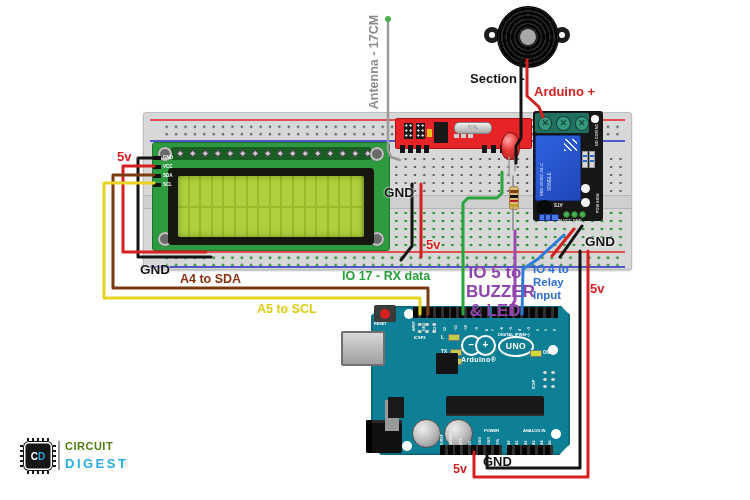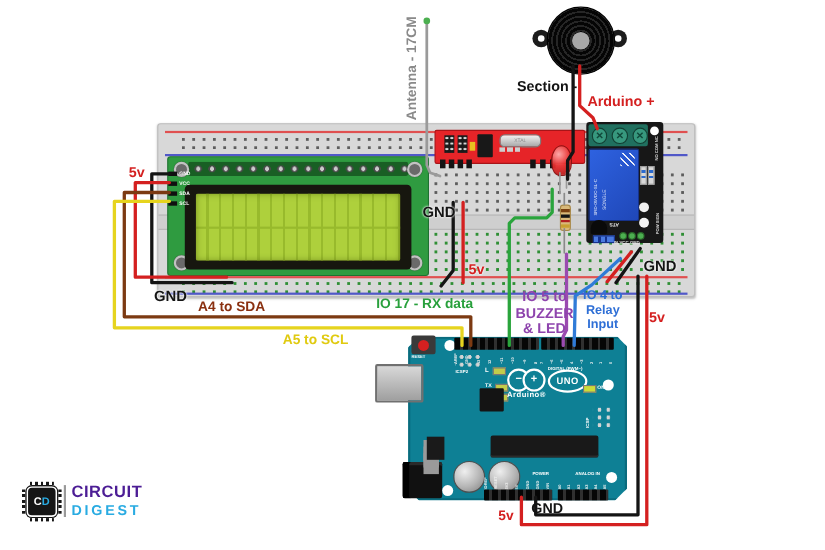--- a/index.html
+++ b/index.html
@@ -294,35 +294,35 @@
   <div class="lb" style="left:294px;top:55px;width:160px;text-align:center;transform:rotate(-90deg);color:#8a8a8a;font-size:12.5px;">Antenna - 17CM</div>
   <div class="lb" style="left:470px;top:72px;color:#141414;font-size:13px;">Section -</div>
   <div class="lb" style="left:534px;top:85px;color:#d42020;font-size:13px;">Arduino +</div>
   <div class="lb" style="left:117px;top:150px;color:#d42020;font-size:13px;">5v</div>
   <div class="lb gshadow" style="left:140px;top:262px;color:#141414;font-size:13.5px;">GND</div>
   <div class="lb" style="left:180px;top:272px;color:#8a3010;font-size:12.5px;">A4 to SDA</div>
   <div class="lb" style="left:257px;top:302px;color:#e0ca10;font-size:12.5px;">A5 to SCL</div>
   <div class="lb" style="left:342px;top:269px;color:#28a03c;font-size:12.5px;">IO 17 - RX data</div>
   <div class="lb gshadow" style="left:384px;top:185px;color:#141414;font-size:13.5px;">GND</div>
   <div class="lb gshadow" style="left:426px;top:238px;color:#d42020;font-size:13px;">5v</div>
-  <div class="lb" style="left:466px;top:263px;width:58px;text-align:center;color:#8e44ad;font-size:13px;">IO 5 to
+  <div class="lb" style="left:466px;top:263px;width:58px;text-align:center;color:#8e44ad;font-size:17px;">IO 5 to
 BUZZER
 &amp; LED</div>
-  <div class="lb" style="left:519px;top:263px;width:58px;text-align:center;color:#2e6fd6;font-size:11.5px;">IO 4 to
+  <div class="lb" style="left:533px;top:263px;width:58px;text-align:left;color:#2e6fd6;font-size:11.5px;">IO 4 to
 Relay
 Input</div>
   <div class="lb gshadow" style="left:585px;top:234px;color:#141414;font-size:13.5px;">GND</div>
   <div class="lb" style="left:590px;top:282px;color:#d42020;font-size:13px;">5v</div>
   <div class="lb" style="left:453px;top:462px;color:#d42020;font-size:12.5px;">5v</div>
   <div class="lb" style="left:483px;top:455px;color:#141414;font-size:13px;">GND</div>
 
   <div class="chippins-h abs" style="left:27px;top:438px;"></div>
   <div class="chippins-h abs" style="left:27px;top:471px;"></div>
   <div class="chippins-v abs" style="left:20px;top:445px;"></div>
   <div class="chippins-v abs" style="left:53px;top:445px;"></div>
   <div id="logo-chip" class="abs">
     <span style="font-size:10px;font-weight:bold;"><span style="color:#fff;">C</span><span style="color:#29abe2;">D</span></span>
   </div>
   <div class="abs" style="left:58px;top:441px;width:2px;height:29px;background:#9a9a9a;z-index:50;"></div>
-  <div class="lb" style="left:65px;top:440px;color:#4c1d95;font-size:15px;letter-spacing:.5px;z-index:50;">CIRCUIT</div>
+  <div class="lb" style="left:65px;top:440px;color:#4d7c0f;font-size:11px;letter-spacing:.5px;z-index:50;">CIRCUIT</div>
   <div class="lb" style="left:65px;top:457px;color:#29abe2;font-size:13px;letter-spacing:2.5px;z-index:50;">DIGEST</div>
 
 </div>
 
 </body></html>

